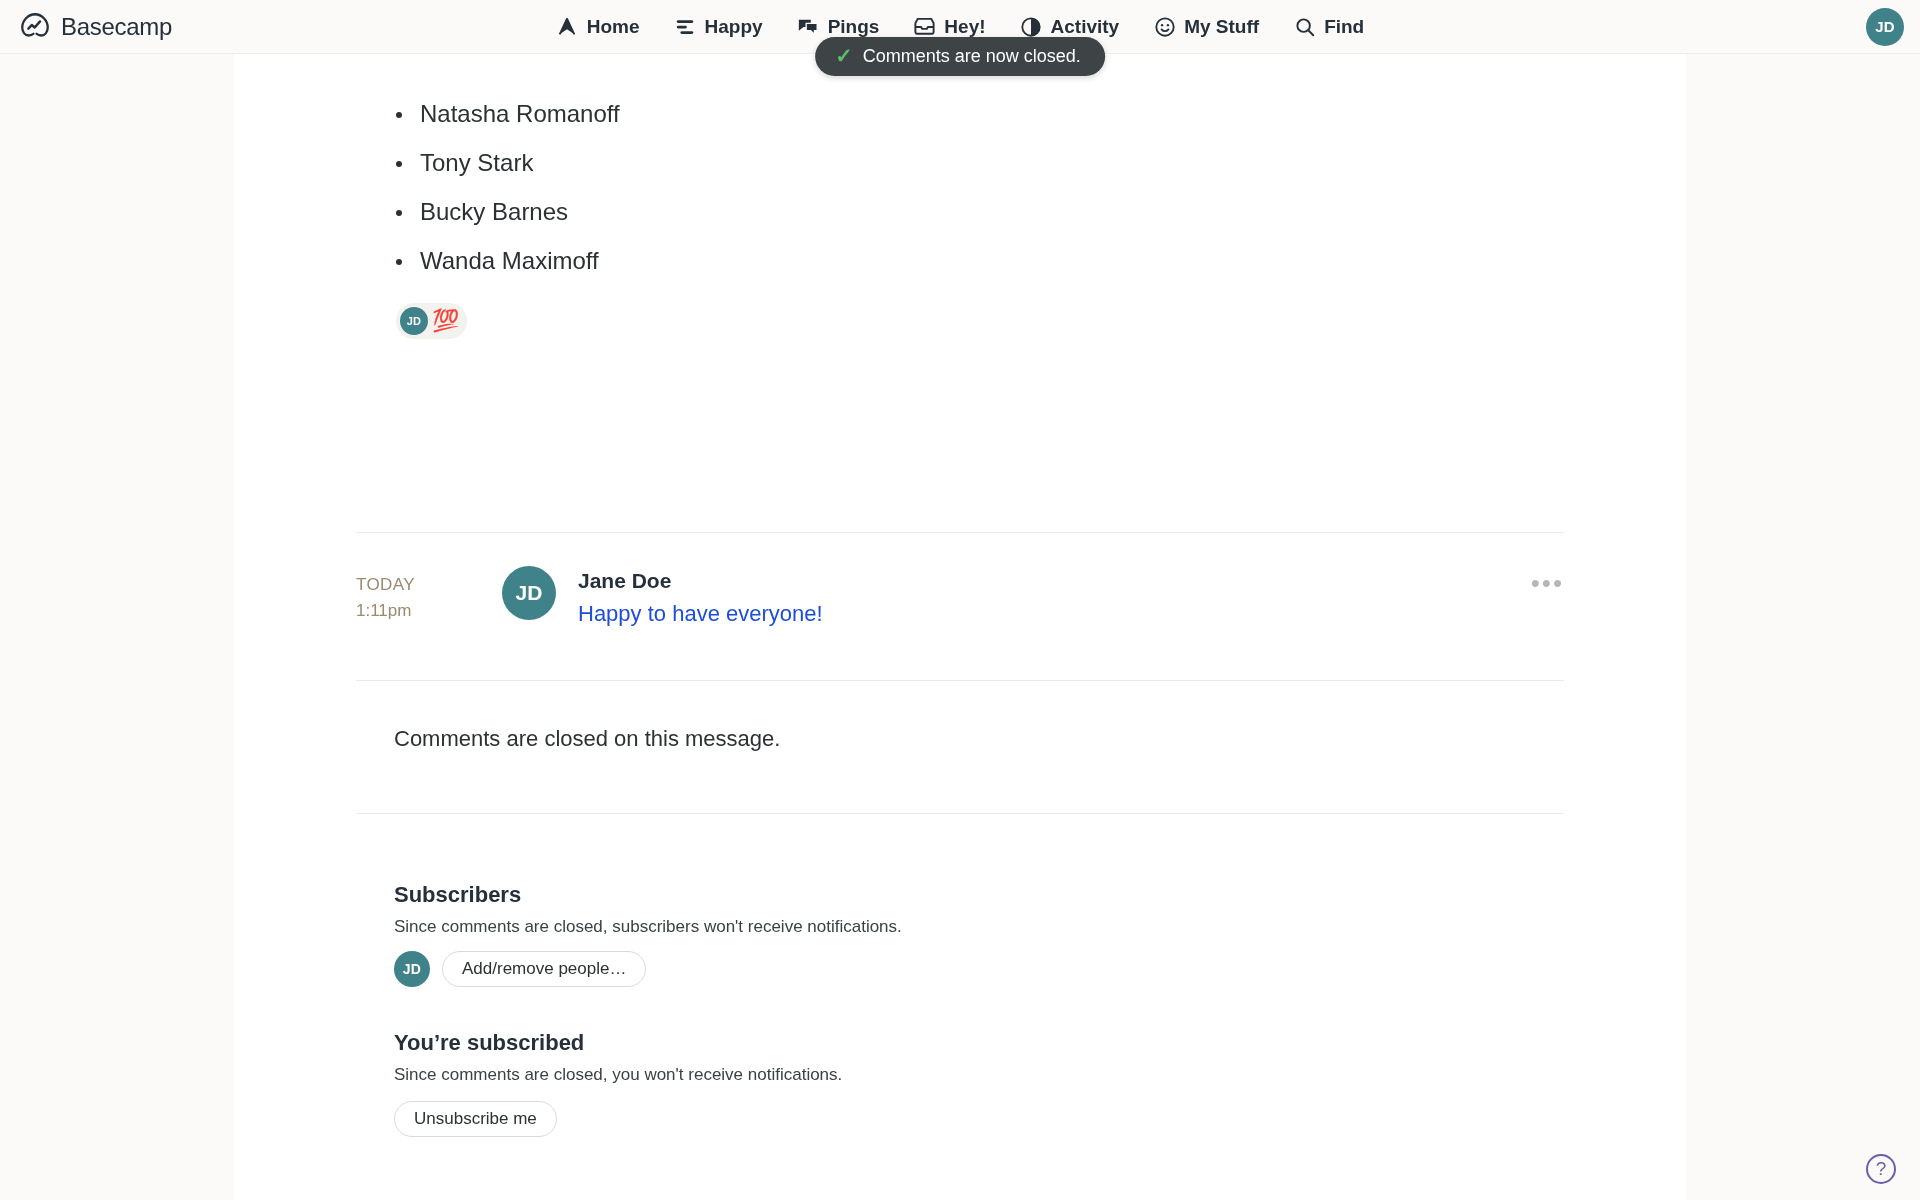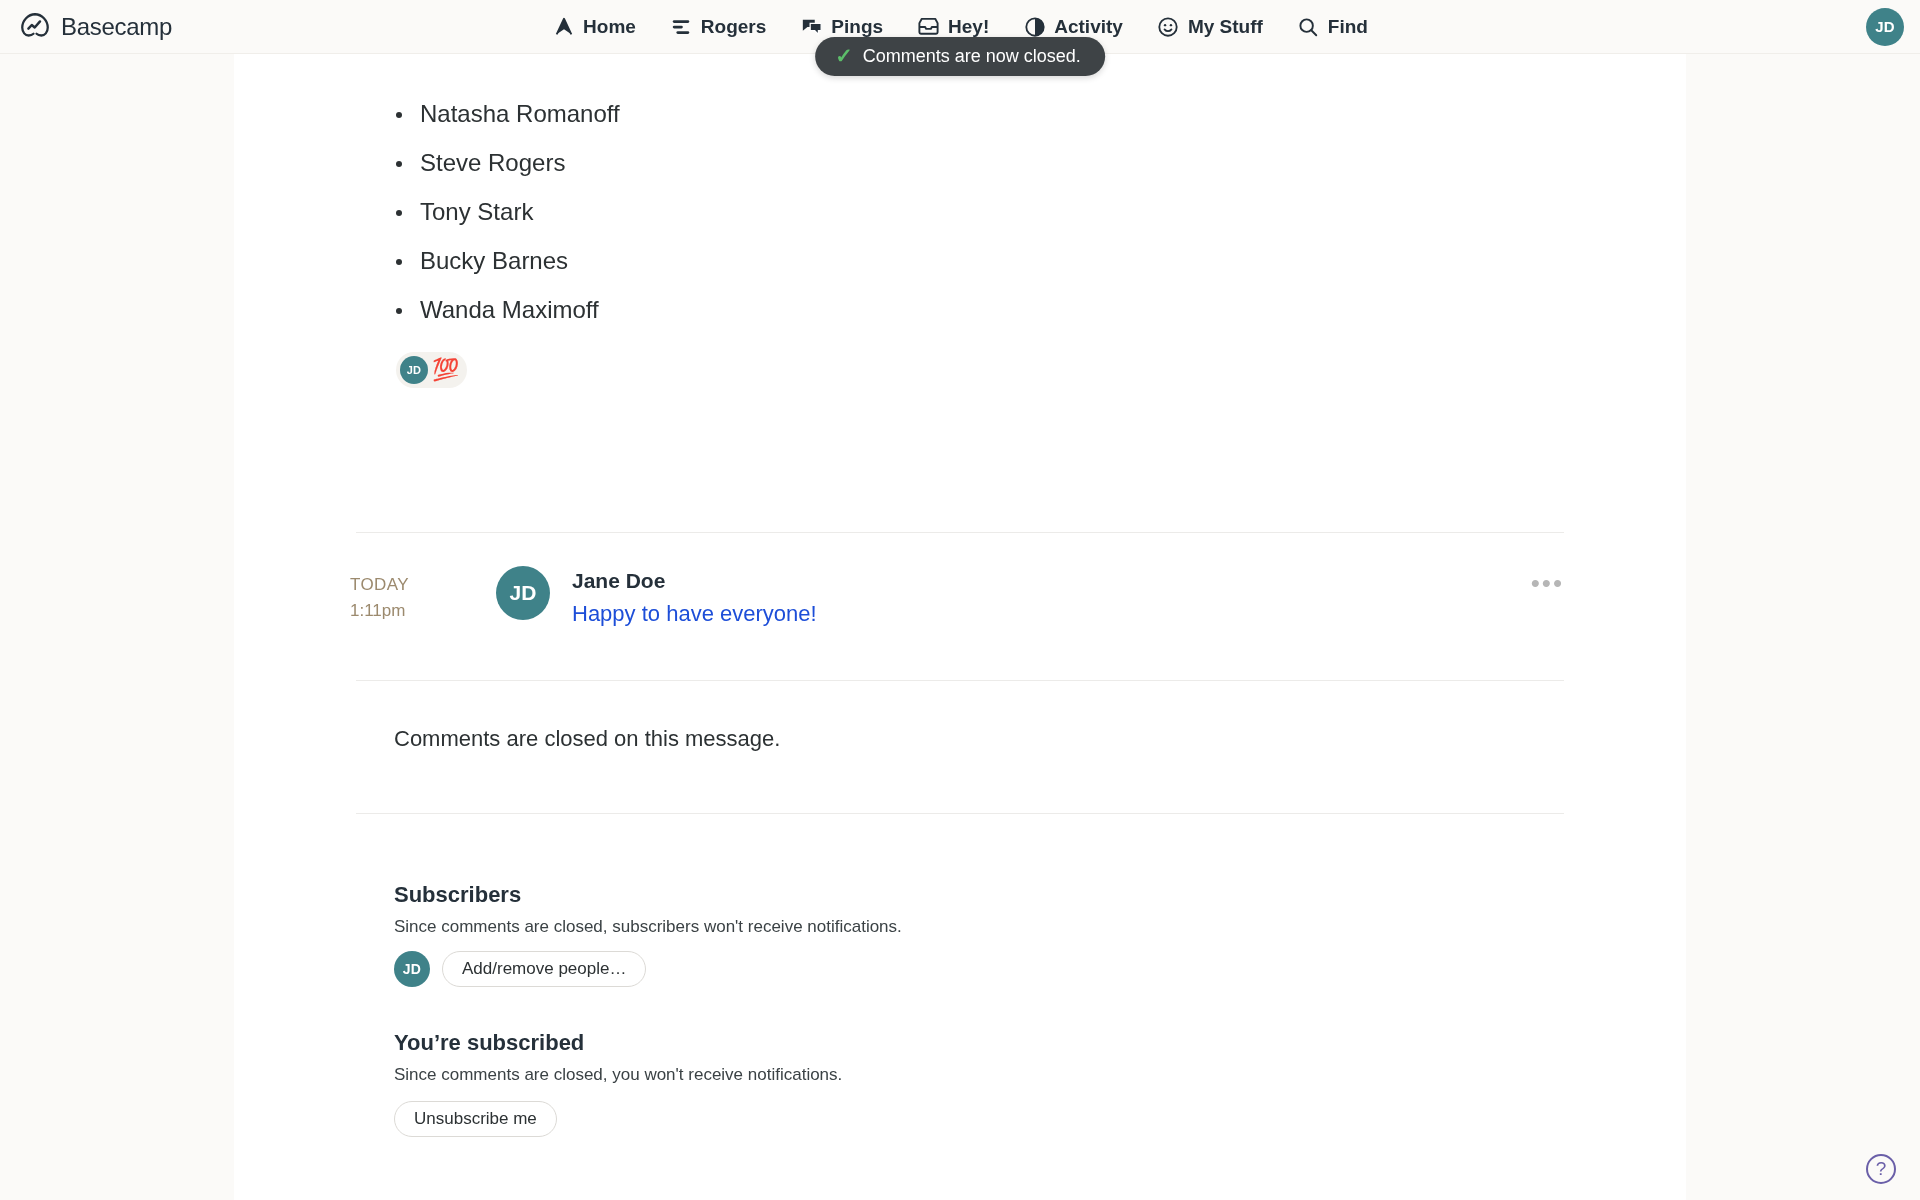--- a/index.html
+++ b/index.html
@@ -173,21 +173,21 @@
     background: #ecebe9;
     margin: 0;
   }
   .d1 { position: absolute; left: 122px; right: 122px; top: 478px; }
   .d2 { position: absolute; left: 122px; right: 122px; top: 626px; }
   .d3 { position: absolute; left: 122px; right: 122px; top: 759px; }
 
   
   .comment {
     position: absolute;
-    left: 116px;
+    left: 122px;
     right: 122px;
     top: 506px;
     display: flex;
     align-items: flex-start;
   }
   .comment-meta {
     width: 146px;
     flex: 0 0 146px;
     color: #9c8a6e;
     font-size: 17px;
@@ -333,21 +333,21 @@
     </div>
 
     <div class="nav-item">
       <span class="nav-icon">
         <svg viewBox="0 0 24 24" width="22" height="22">
           <rect x="3" y="4.5" width="18" height="3" rx="1.5" fill="#25303a"></rect>
           <rect x="3" y="10.5" width="11" height="3" rx="1.5" fill="#25303a"></rect>
           <rect x="7" y="16.5" width="14" height="3" rx="1.5" fill="#25303a"></rect>
         </svg>
       </span>
-      <span>Rogers</span>
+      <span>Happy</span>
     </div>
 
     <div class="nav-item">
       <span class="nav-icon">
         <svg viewBox="0 0 24 24" width="22" height="22">
           <path d="M2 4h13v8H7l-5 4z" fill="#25303a"></path>
           <path d="M10 8h12v8h-3v4l-4-4h-5z" fill="#25303a" stroke="#ffffff" stroke-width="1.4"></path>
         </svg>
       </span>
       <span>Pings</span>
@@ -406,21 +406,20 @@
   <span class="toast-check">✓</span>
   <span>Comments are now closed.</span>
 </div>
 
 <div class="page-wrap">
   <div class="panel">
     <div class="panel-inner">
 
       <ul class="bullets">
         <li>Natasha Romanoff</li>
-        <li>Steve Rogers</li>
         <li>Tony Stark</li>
         <li>Bucky Barnes</li>
         <li>Wanda Maximoff</li>
       </ul>
 
       <div class="reactions">
         <div class="reaction-pill">
           <span class="avatar avatar-react">JD</span>
           <span class="reaction-emoji">💯</span>
         </div>

